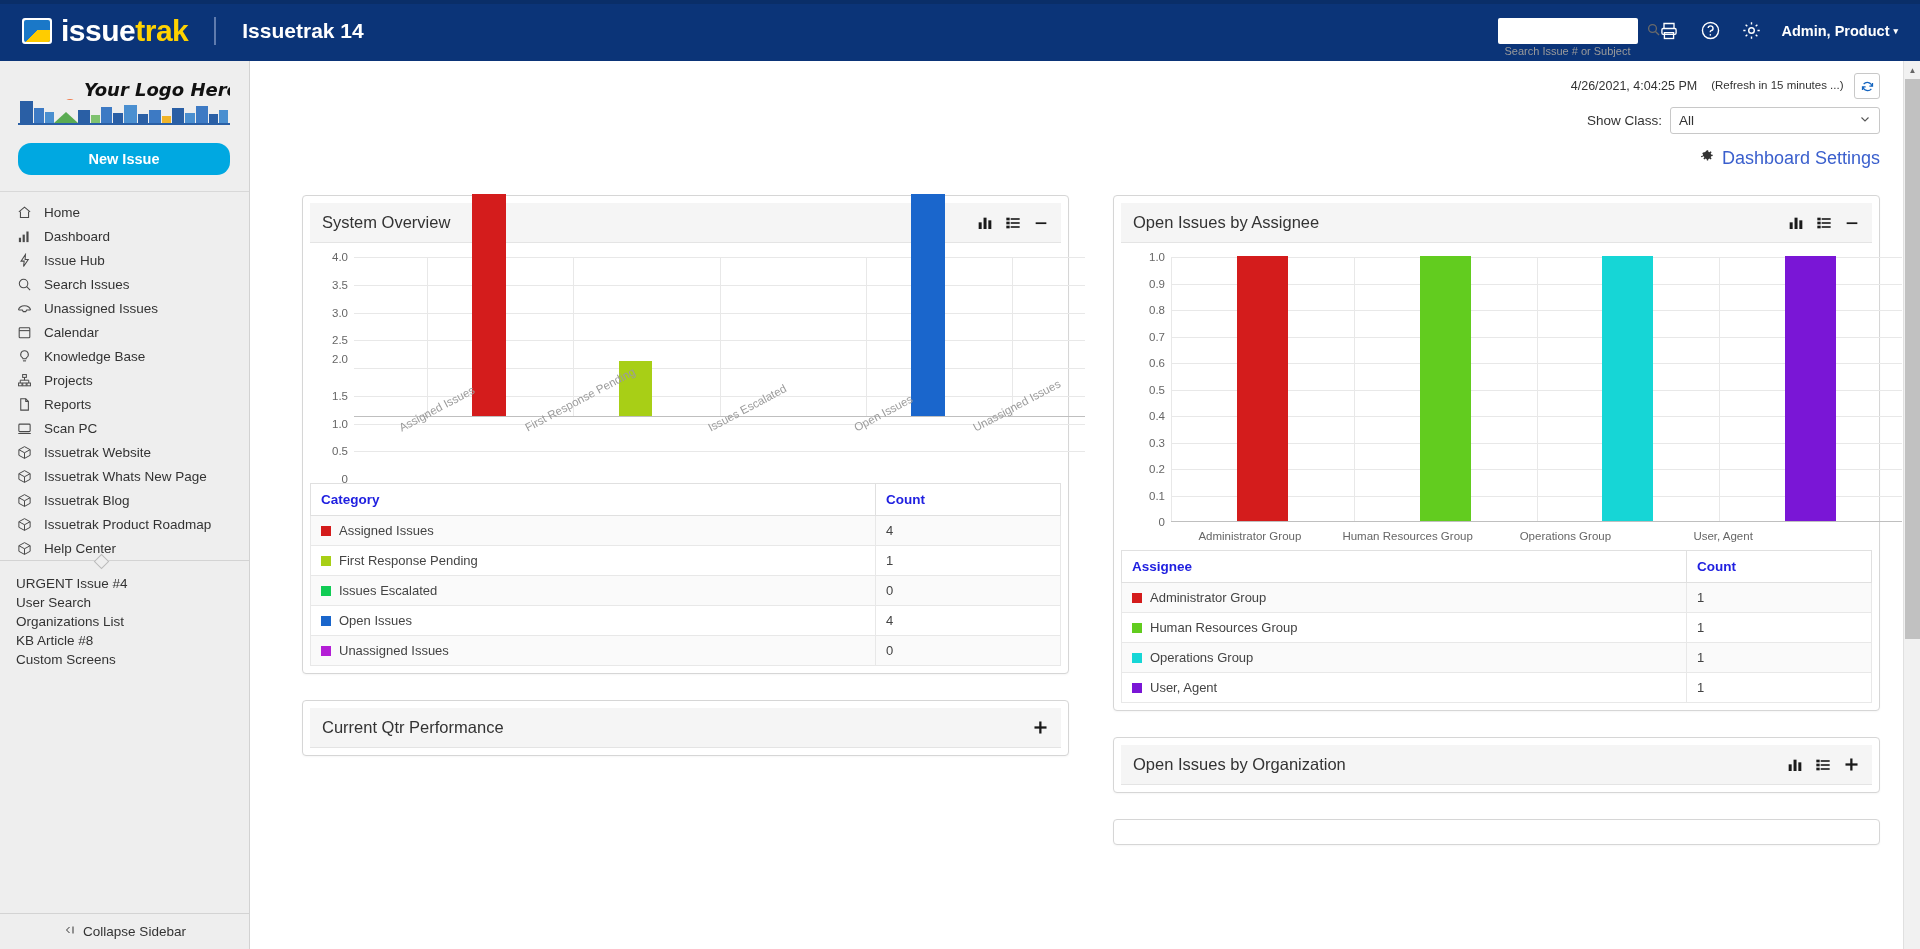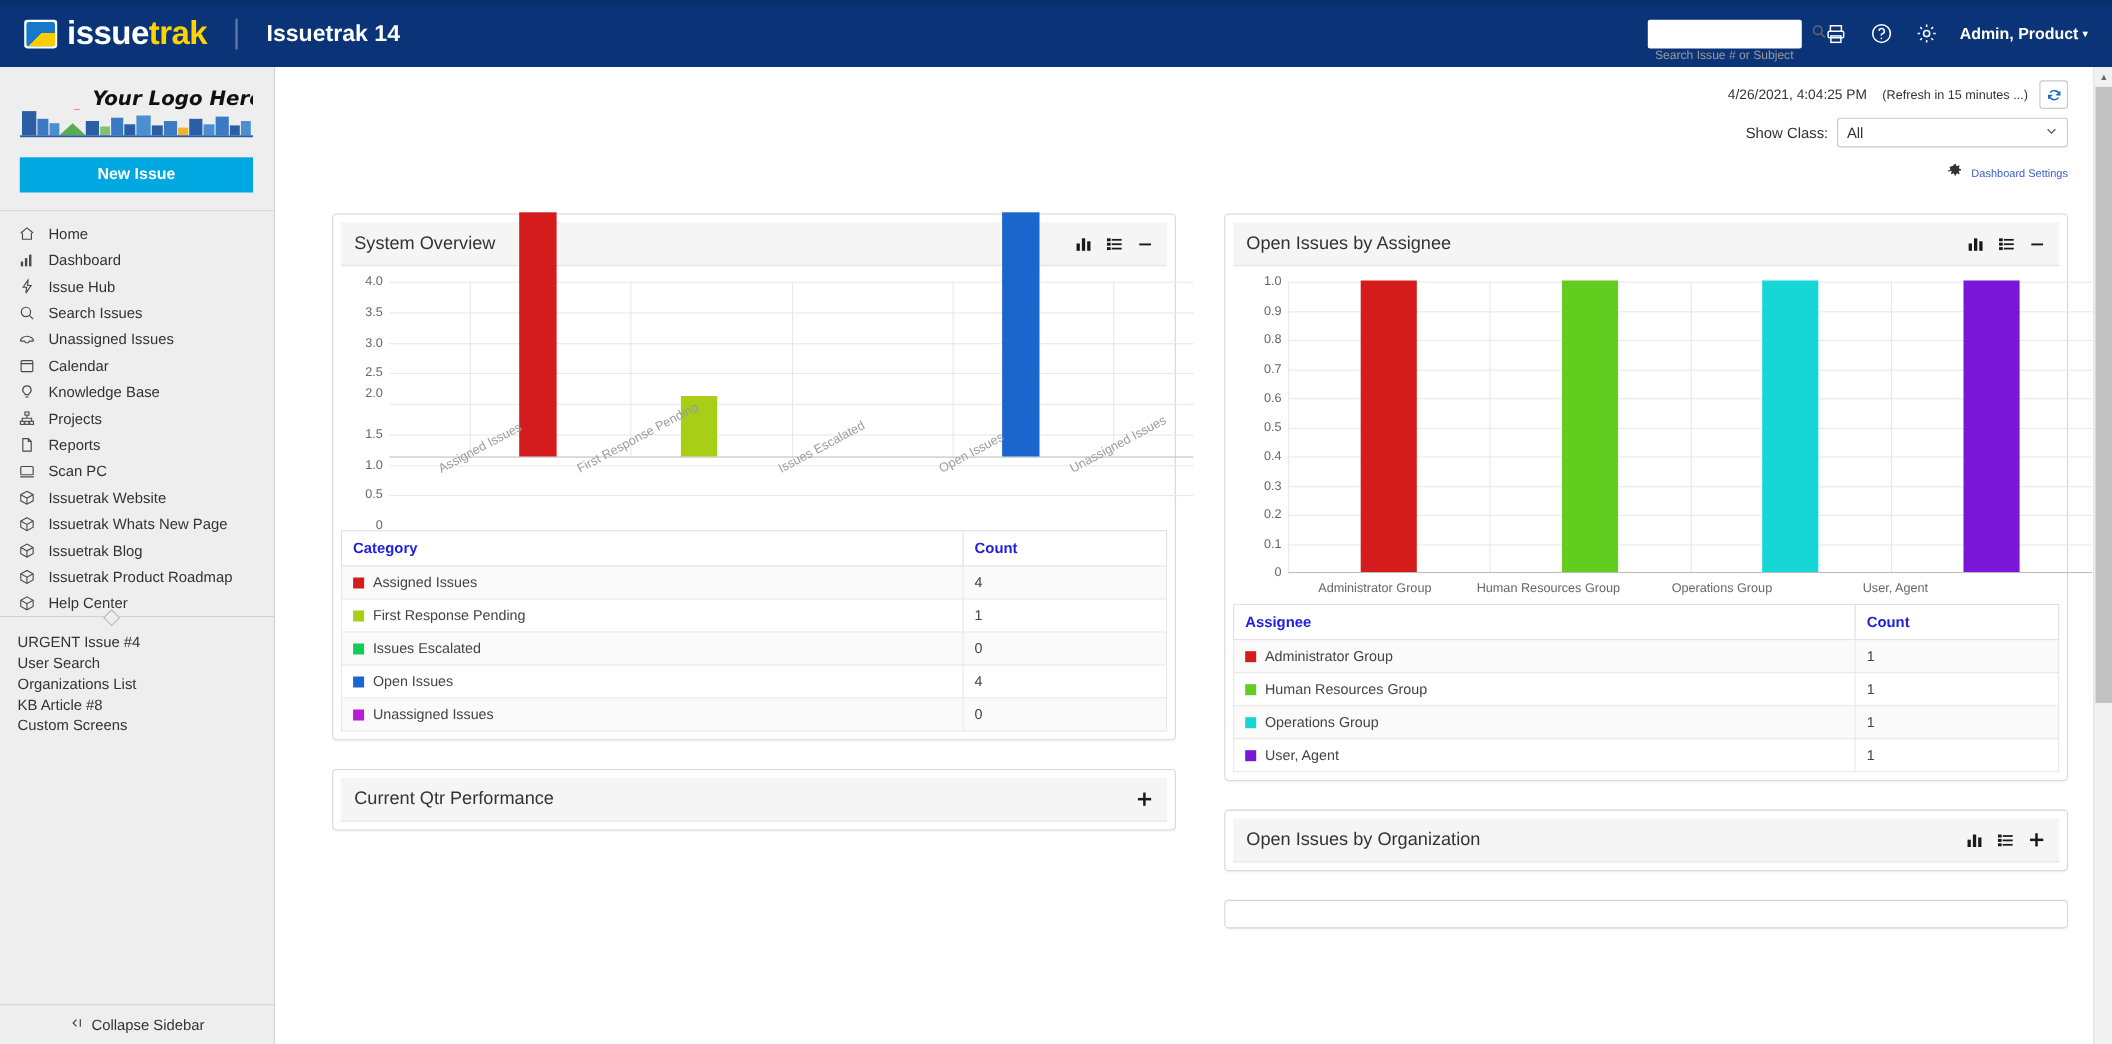--- a/index.html
+++ b/index.html
@@ -64,21 +64,21 @@
   .logo-skyline {
     position: absolute; bottom: 4px; left: 0; width: 212px; height: 26px;
   }
   .logo-caption {
     position: absolute; left: 66px; top: 6px;
     font-family: "DejaVu Sans", sans-serif; font-size: 18px; font-style: italic;
     color: #111; font-weight: 600; white-space: nowrap;
   }
   .new-issue-btn {
     margin: 14px 18px 16px 18px; height: 32px; background: #00a8e1; color: #fff;
-    border: 0; border-radius: 0; font-size: 14.5px; font-weight: 700;
+    border: 0; border-radius: 13px; font-size: 14.5px; font-weight: 700;
     font-family: "Liberation Sans", sans-serif; cursor: pointer; width: 212px;
   }
   .nav-sep { height: 1px; background: #d8d8d8; margin: 0; }
   .nav-list { padding: 8px 0 0 0; }
   .nav-item {
     display: flex; align-items: center; height: 24px; padding-left: 16px;
     font-size: 13.5px; color: #333; cursor: pointer; gap: 11px;
   }
   .nav-ico { width: 17px; height: 17px; display: flex; align-items: center; justify-content: center; color: #4a4a4a; flex-shrink: 0;}
 
@@ -114,21 +114,21 @@
   .sb-arrow-up {
     width: 17px; height: 18px; display:flex; align-items:center; justify-content:center;
     background: #f1f1f1; font-size: 8px; color: #666;
   }
   .sb-thumb {
     position: absolute; top: 18px; left: 1px; width: 15px; height: 560px; background: #c1c1c1;
   }
 
   .dash-header { padding: 12px 40px 0 0; text-align: right; }
   .dash-timestamp {
-    font-size: 12.5px; color: #333; display: inline-flex; align-items: flex-end; gap: 14px;
+    font-size: 12.5px; color: #333; display: inline-flex; align-items: flex-start; gap: 14px;
   }
   .refresh-note { font-size: 11.5px; color: #333; }
   .refresh-btn {
     width: 26px; height: 26px; border: 1px solid #c8c8c8; background: #fff;
     border-radius: 3px; display: inline-flex; align-items: center; justify-content: center;
     cursor: pointer; margin-left: 6px; vertical-align: middle;
   }
   .showclass-row {
     margin-top: 8px; display: flex; justify-content: flex-end; align-items: center;
     gap: 8px; padding-right: 40px; margin-left: 12px;
@@ -137,21 +137,21 @@
   .showclass-select {
     width: 210px; height: 27px; border: 1px solid #c8c8c8; border-radius: 3px;
     background: #fff; font-size: 13.5px; color: #333; padding: 0 8px;
     font-family: "Liberation Sans", sans-serif;
     display: flex; align-items: center; justify-content: space-between; cursor: pointer;
   }
   .dash-settings-row {
     margin-top: 14px; padding-right: 40px; display: flex; justify-content: flex-end;
     align-items: center; gap: 7px;
   }
-  .dash-settings-link { color: #3a5fcd; font-size: 10px; cursor: pointer; }
+  .dash-settings-link { color: #3a5fcd; font-size: 18px; cursor: pointer; }
 
   .columns { display: flex; gap: 44px; padding: 26px 40px 0 52px; }
   .col { flex: 1; display: flex; flex-direction: column; gap: 26px; }
 
   .panel {
     border: 1px solid #d6d6d6; border-radius: 4px; background: #fff;
     padding: 7px; box-shadow: 0 1px 2px rgba(0,0,0,0.04);
   }
   .panel-head {
     background: #f5f5f5; border-bottom: 1px solid #e4e4e4;

